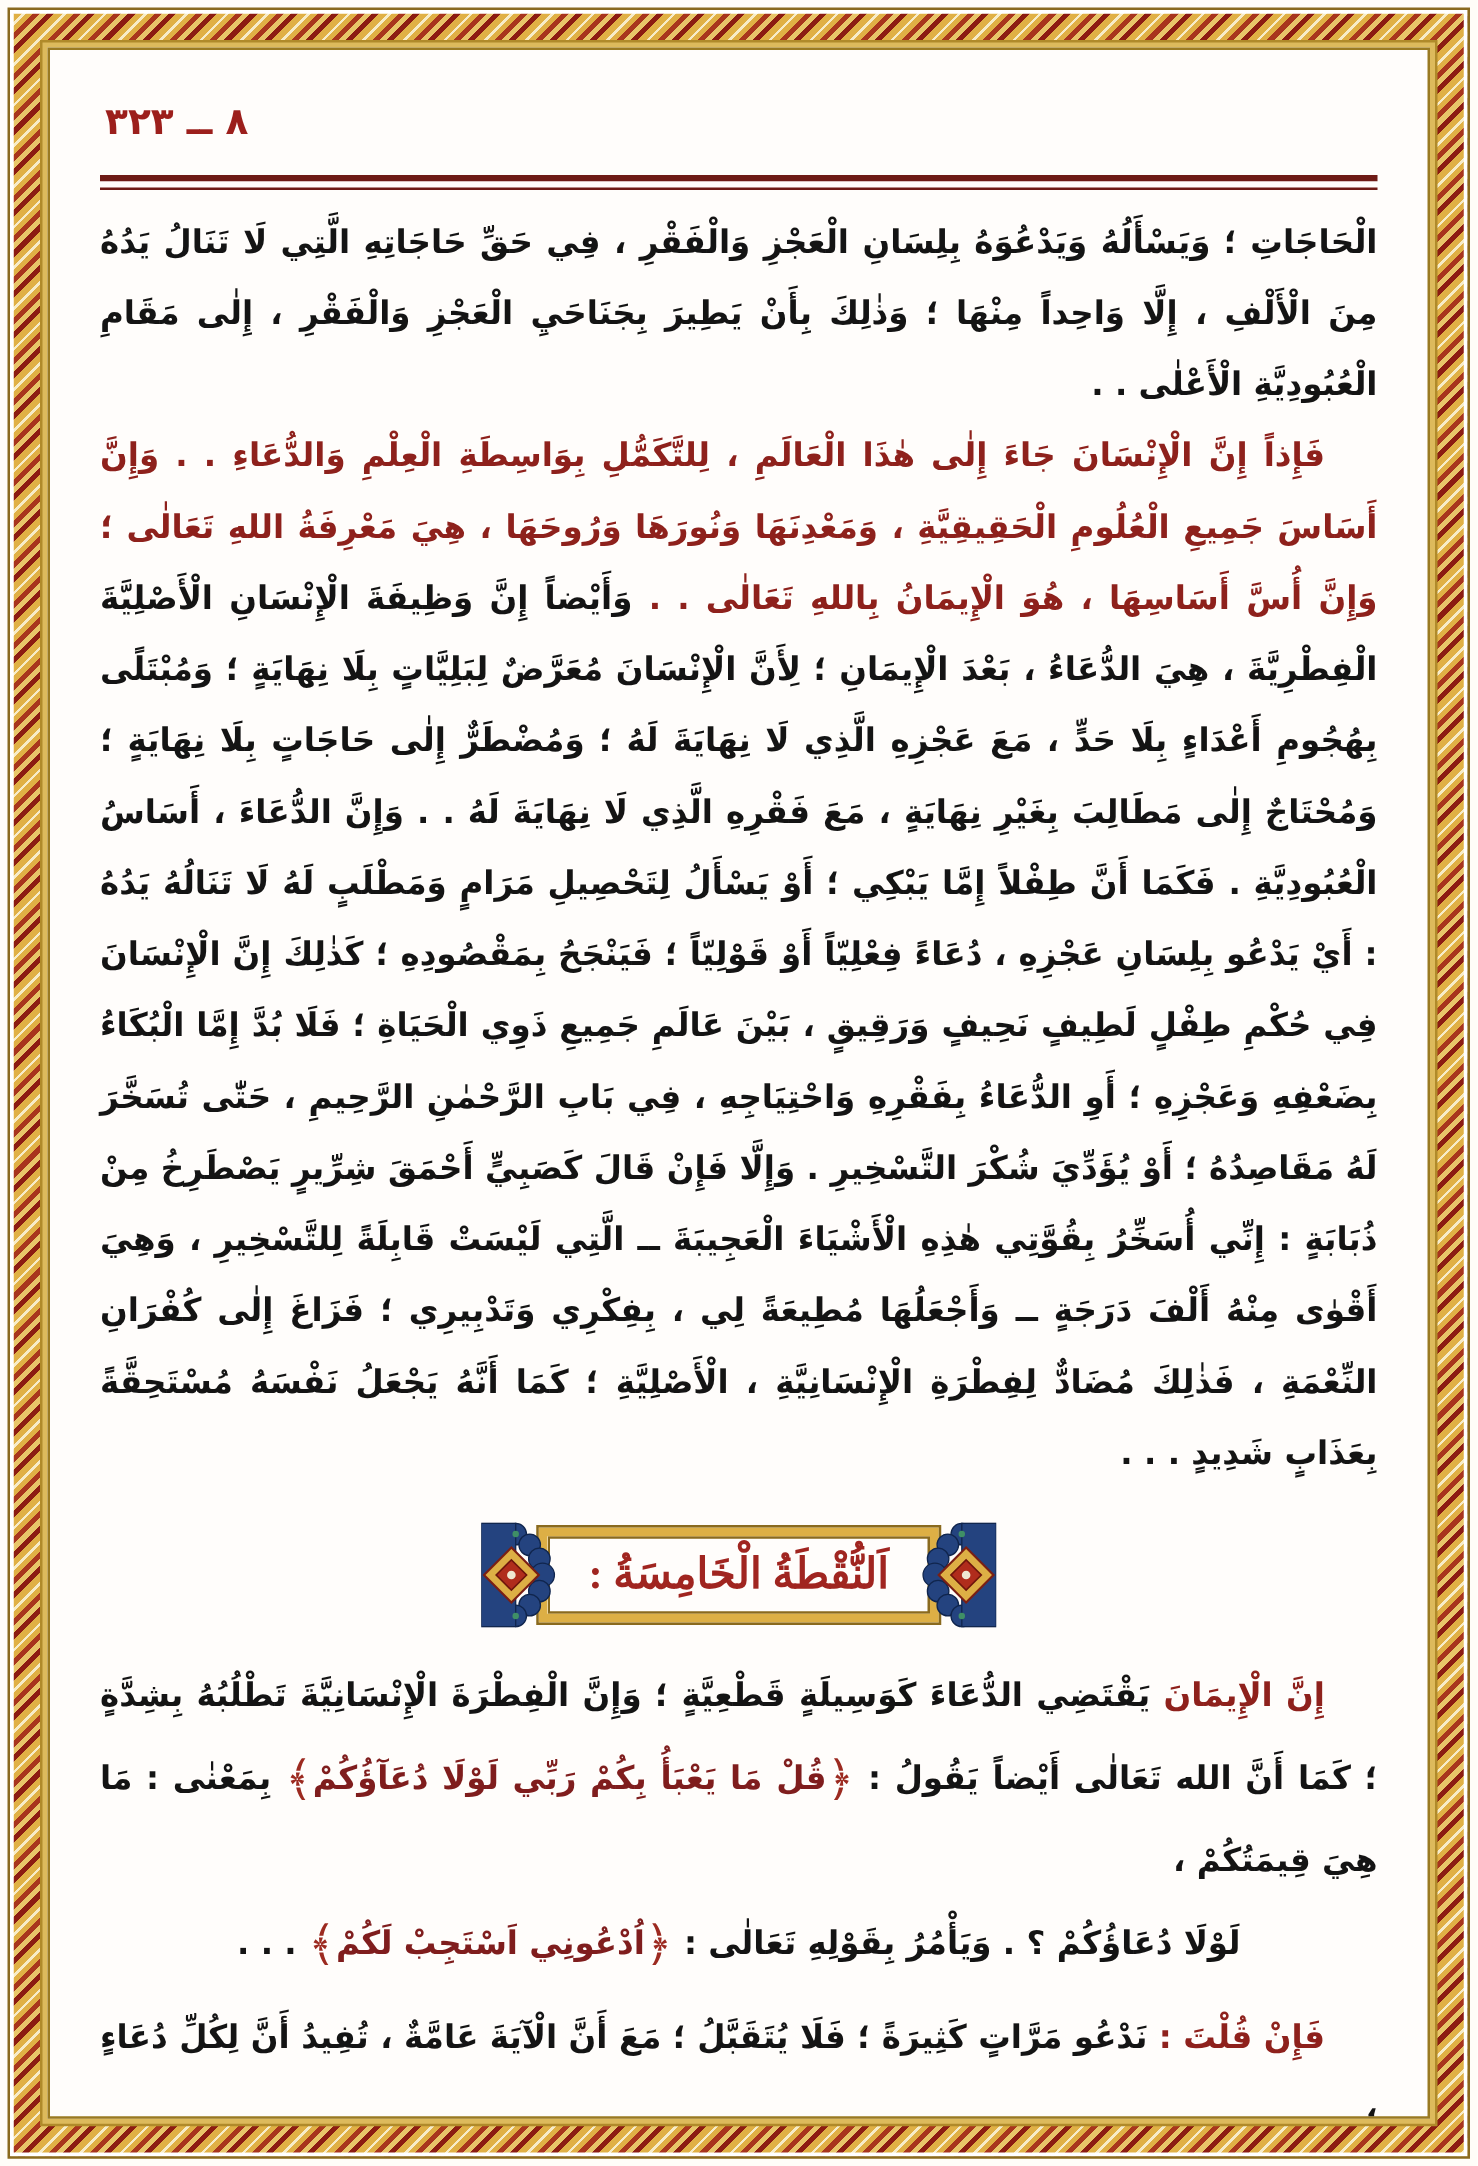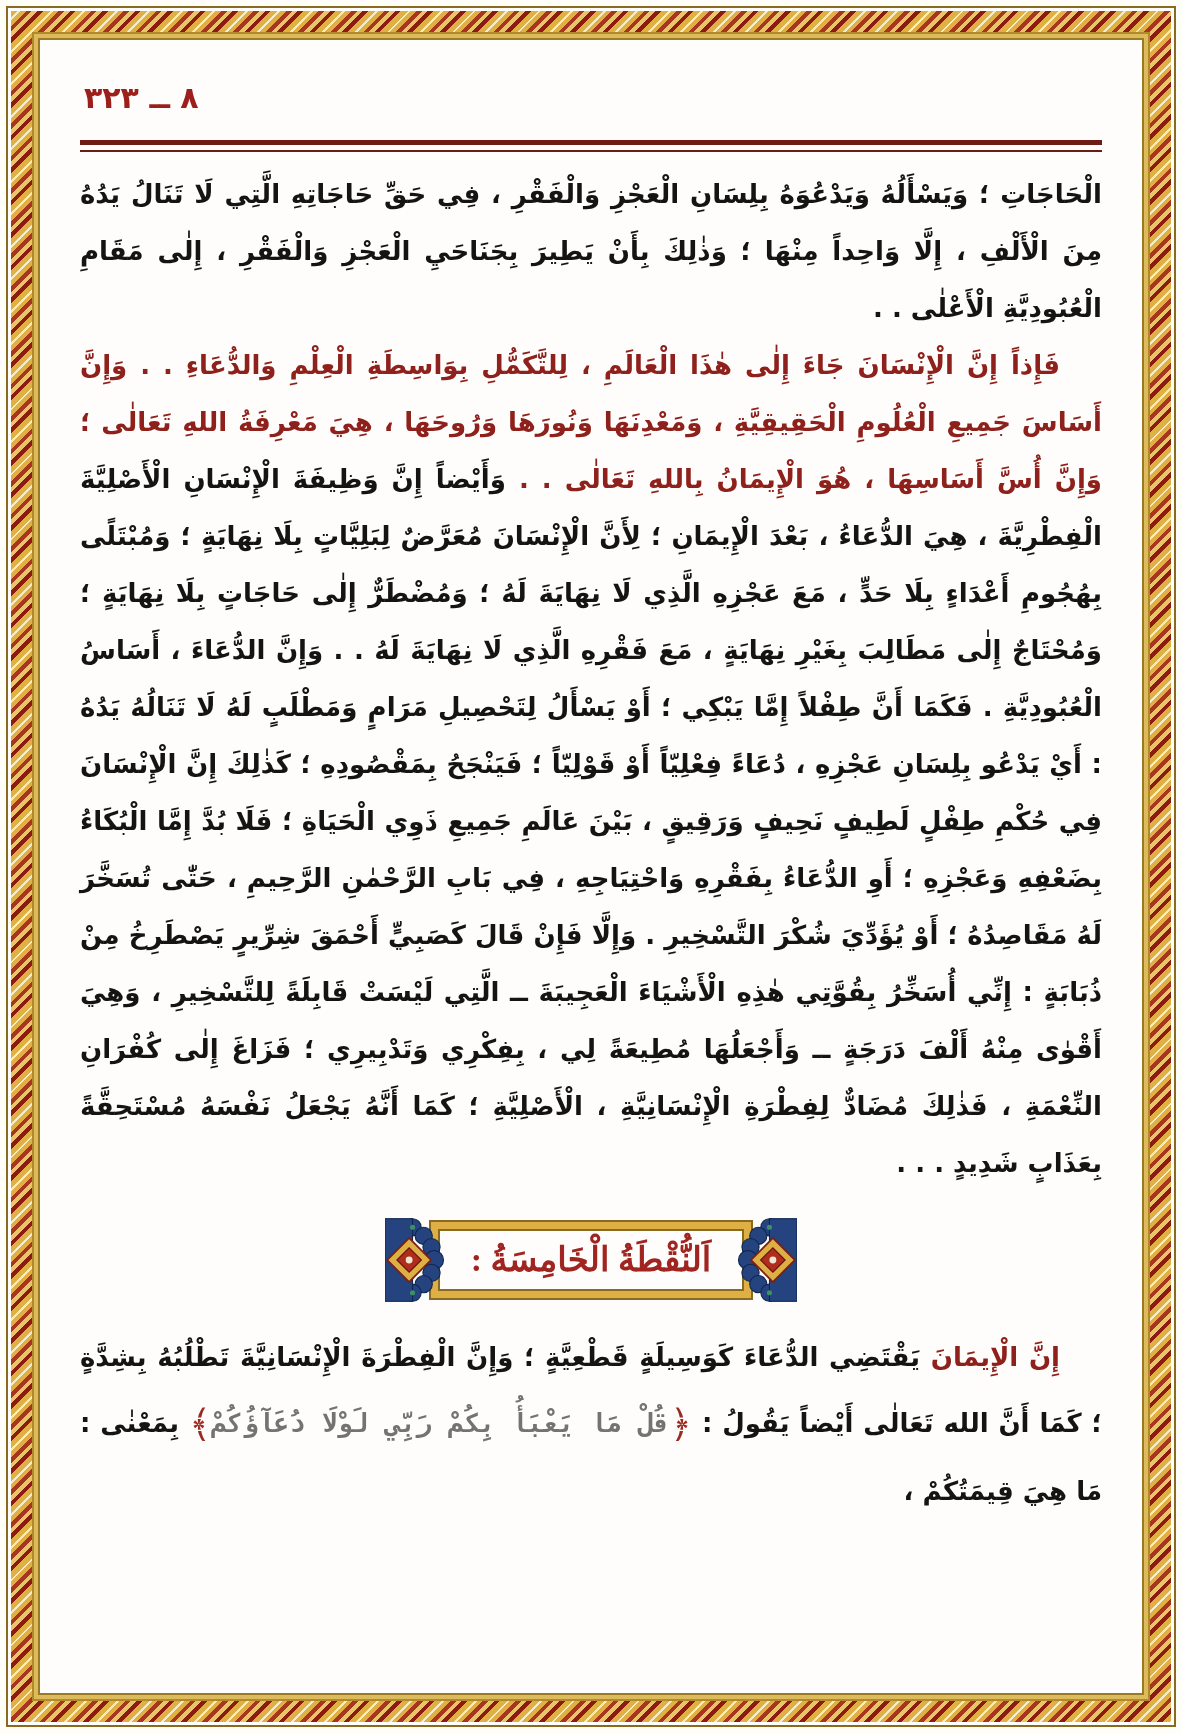--- a/index.html
+++ b/index.html
@@ -52,21 +52,21 @@
   .body-text{
     direction:rtl;
     text-align:justify;
     font-size:26px;font-weight:bold;
     line-height:57px;
     color:#141414;
   }
   p.par{margin:0;}
   p.indent{text-indent:42px;}
   .red{color:#8e211c;}
-  .blue{color:#737373;font-family:Liberation Mono, monospace;}
+  .blue{color:#7f1d1d;}
   .bracket{color:#9c2a20;font-size:38px;font-weight:normal;line-height:0;vertical-align:-5px;}
   .verse-par{line-height:66px;}
   .centered{text-align:center;text-indent:0;}
   
   .cartouche-row{
     display:flex;align-items:center;justify-content:center;
     margin:22px 0 18px 0;
   }
   .cartouche{
     position:relative;z-index:1;
@@ -142,17 +142,19 @@
           <rect x="26" y="32" width="36" height="36" transform="rotate(45 44 50)" fill="#ddaf45" stroke="#7a1f14" stroke-width="2"></rect>
           <rect x="34" y="40" width="20" height="20" transform="rotate(45 44 50)" fill="#b02c1c" stroke="#6e150c" stroke-width="1.5"></rect>
           <circle cx="44" cy="50" r="4" fill="#efe7d2"></circle>
           <circle cx="40" cy="12" r="3" fill="#3f8f66"></circle>
           <circle cx="40" cy="88" r="3" fill="#3f8f66"></circle>
         </svg>
       </div>
 
       <p class="par indent verse-par"><span class="red">إِنَّ الْإِيمَانَ</span><span> يَقْتَضِي الدُّعَاءَ كَوَسِيلَةٍ قَطْعِيَّةٍ ؛ وَإِنَّ الْفِطْرَةَ الْإِنْسَانِيَّةَ تَطْلُبُهُ بِشِدَّةٍ ؛ كَمَا أَنَّ الله تَعَالٰى أَيْضاً يَقُولُ : </span><span class="bracket">﴿</span><span class="blue">قُلْ مَا يَعْبَأُ بِكُمْ رَبِّي لَوْلَا دُعَآؤُكُمْ</span><span class="bracket">﴾</span><span> بِمَعْنٰى : مَا هِيَ قِيمَتُكُمْ ،</span></p>
 
+      <p class="par centered verse-par"><span>لَوْلَا دُعَاؤُكُمْ ؟ . وَيَأْمُرُ بِقَوْلِهِ تَعَالٰى : </span><span class="bracket">﴿</span><span class="blue">اُدْعُونِي اَسْتَجِبْ لَكُمْ</span><span class="bracket">﴾</span><span> . . .</span></p>
 
+      <p class="par indent" style="margin-top:14px;"><span class="red">فَإِنْ قُلْتَ : </span><span>نَدْعُو مَرَّاتٍ كَثِيرَةً ؛ فَلَا يُتَقَبَّلُ ؛ مَعَ أَنَّ الْآيَةَ عَامَّةٌ ، تُفِيدُ أَنَّ لِكُلِّ دُعَاءٍ ،</span></p>
 
     </div>
   </div>
 </div>
 
 </body></html>

